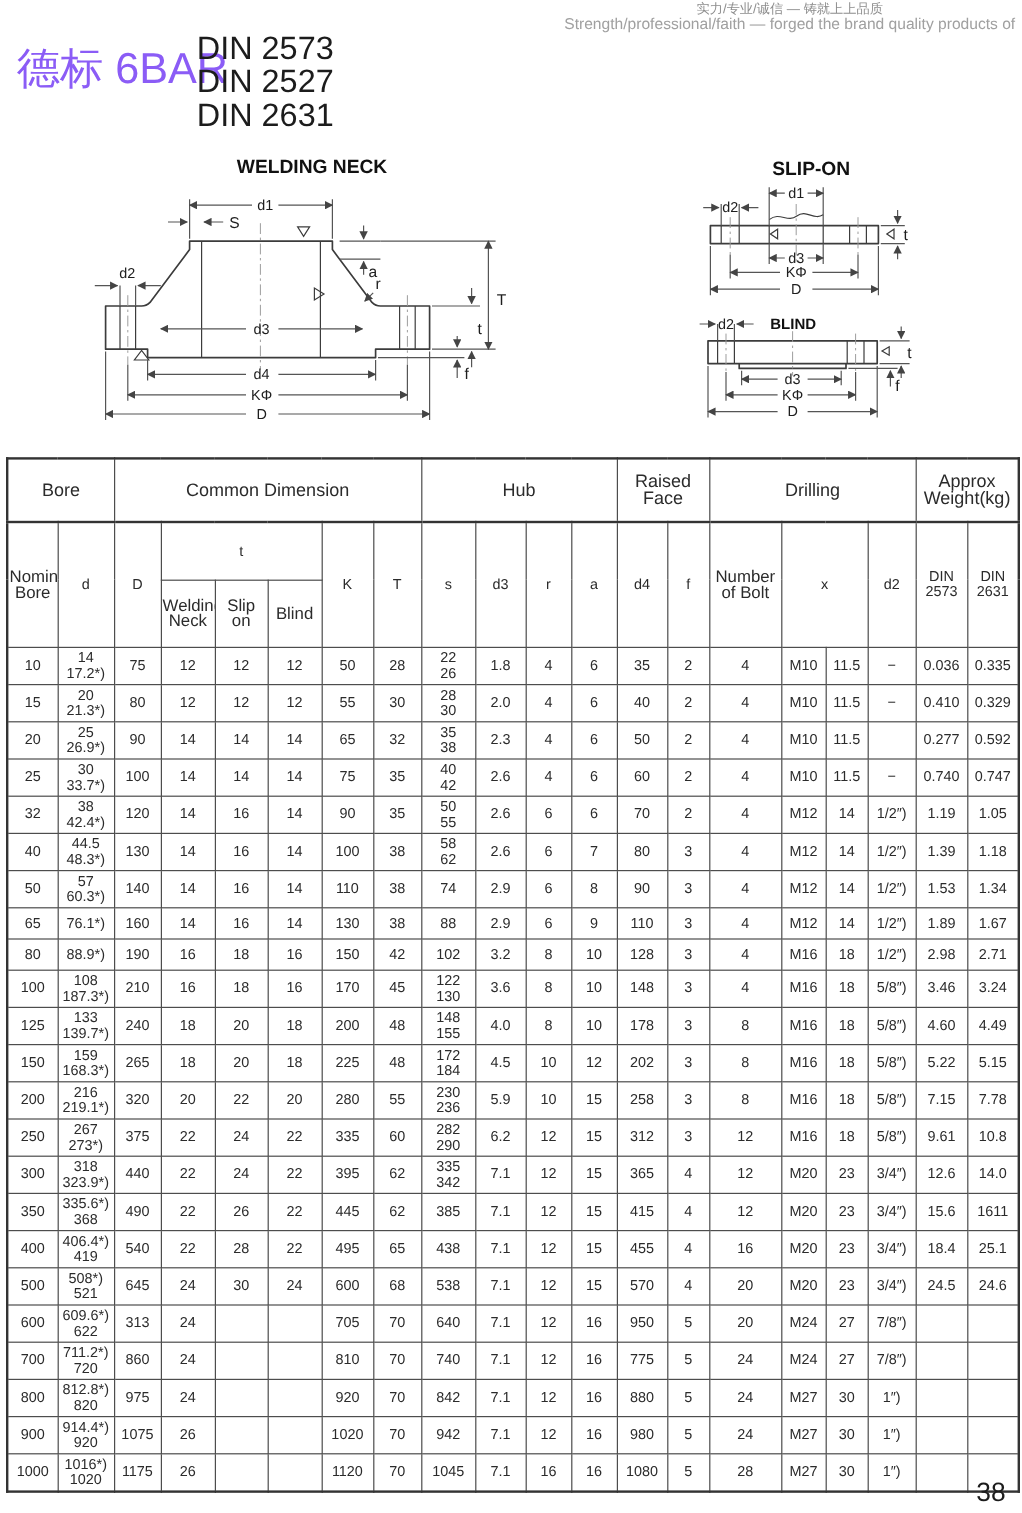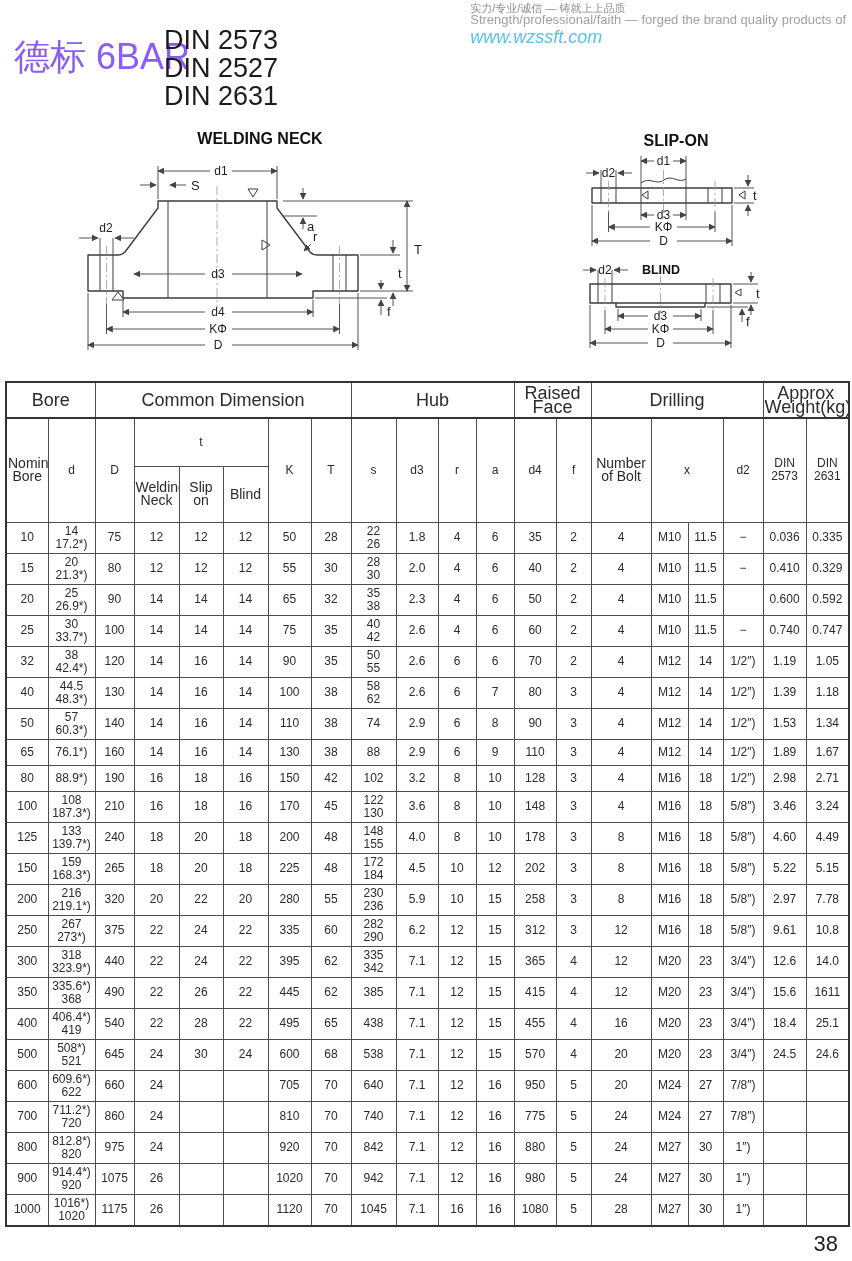--- a/index.html
+++ b/index.html
@@ -10,21 +10,21 @@
   }
   
   .title-cn {
     position:absolute; left:14px; top:33px;
     font-size:36px; color:#8b5cf6; letter-spacing:0px; white-space:nowrap;
   }
   .din-stack {
     position:absolute; left:164px; top:26px;
     font-size:27px; line-height:28px; color:#1c1c1c; white-space:nowrap;
   }
-  .brand-right { position:absolute; right:6px; top:2px; text-align:left; }
+  .brand-right { position:absolute; right:6px; top:2px; text-align:center; }
   .slogan-cn { font-size:11px; color:#8d8d8d; line-height:13px; }
   .slogan-en { font-size:13px; color:#a0a0a0; line-height:9px; }
   .website   { font-size:18px; font-style:italic; margin-top:3px; }
   
   .drawing { position:absolute; }
   #wn-svg { left:55px; top:128px; }
   #so-svg { left:558px; top:126px; }
   svg .ol   { fill:none; stroke:#3c3c3c; stroke-width:1.4; stroke-linejoin:round; }
   svg .thin { fill:none; stroke:#3c3c3c; stroke-width:1; }
   svg .dim  { fill:none; stroke:#555; stroke-width:1; }
@@ -37,21 +37,21 @@
   .spec-table {
     position:absolute; left:5px; top:381px; width:843px;
     border-collapse:collapse; table-layout:fixed;
     font-size:12px; color:#2b2b2b;
     border:2px solid #333;
   }
   .spec-table th, .spec-table td {
     border:1px solid #4d4d4d; text-align:center; vertical-align:middle;
     font-weight:400; padding:2px 1px; line-height:13px; overflow:hidden;
   }
-  .spec-table thead tr.grp th { font-size:18px; height:36px; border-bottom:2px solid #333; line-height:14px; }
+  .spec-table thead tr.grp th { font-size:15px; height:53px; border-bottom:2px solid #333; line-height:14px; }
   .spec-table thead th { font-size:12px; }
   .spec-table thead th.small { font-size:14px; }
   .spec-table thead tr.sub1 th { height:48px; }
   .spec-table thead tr.sub2 th { height:56px; }
   .spec-table td { height:26px; white-space:pre-line; }
   
   .page-number {
     position:absolute; right:14px; bottom:4px;
     font-size:22px; color:#1c1c1c;
   }
@@ -61,21 +61,20 @@
 
 <div class="title-cn">德标 6BAR</div>
 <div class="din-stack">
   <div>DIN 2573</div>
   <div>DIN 2527</div>
   <div>DIN 2631</div>
 </div>
 <div class="brand-right">
   <div class="slogan-cn">实力/专业/诚信 — 铸就上上品质</div>
   <div class="slogan-en">Strength/professional/faith — forged the brand quality products of</div>
-  <div class="website" id="website" style="color: rgb(86, 194, 234);">www.wzssft.com</div>
 </div>
 
 <svg id="wn-svg" class="drawing" width="420" height="248" viewBox="0 0 420 248">
   <defs>
     <marker id="m1" viewBox="0 0 10 10" refX="9" refY="5" markerWidth="7" markerHeight="7" orient="auto-start-reverse">
       <path d="M0,0L10,5L0,10z" fill="#444"></path>
     </marker>
   </defs>
   <text class="ttl" x="205" y="16" text-anchor="middle">WELDING NECK</text>
 
@@ -390,21 +389,21 @@
 38</td>
         <td>2.3</td>
         <td>4</td>
         <td>6</td>
         <td>50</td>
         <td>2</td>
         <td>4</td>
         <td>M10</td>
         <td>11.5</td>
         <td></td>
-        <td>0.600</td>
+        <td>0.277</td>
         <td>0.592</td>
       </tr>
       <tr>
         <td>25</td>
         <td>30
 33.7*)</td>
         <td>100</td>
         <td>14</td>
         <td>14</td>
         <td>14</td>
@@ -625,21 +624,21 @@
 236</td>
         <td>5.9</td>
         <td>10</td>
         <td>15</td>
         <td>258</td>
         <td>3</td>
         <td>8</td>
         <td>M16</td>
         <td>18</td>
         <td>5/8″)</td>
-        <td>2.97</td>
+        <td>7.15</td>
         <td>7.78</td>
       </tr>
       <tr>
         <td>250</td>
         <td>267
 273*)</td>
         <td>375</td>
         <td>22</td>
         <td>24</td>
         <td>22</td>
@@ -749,21 +748,21 @@
         <td>M20</td>
         <td>23</td>
         <td>3/4″)</td>
         <td>24.5</td>
         <td>24.6</td>
       </tr>
       <tr>
         <td>600</td>
         <td>609.6*)
 622</td>
-        <td>660</td>
+        <td>313</td>
         <td>24</td>
         <td></td>
         <td></td>
         <td>705</td>
         <td>70</td>
         <td>640</td>
         <td>7.1</td>
         <td>12</td>
         <td>16</td>
         <td>950</td>

